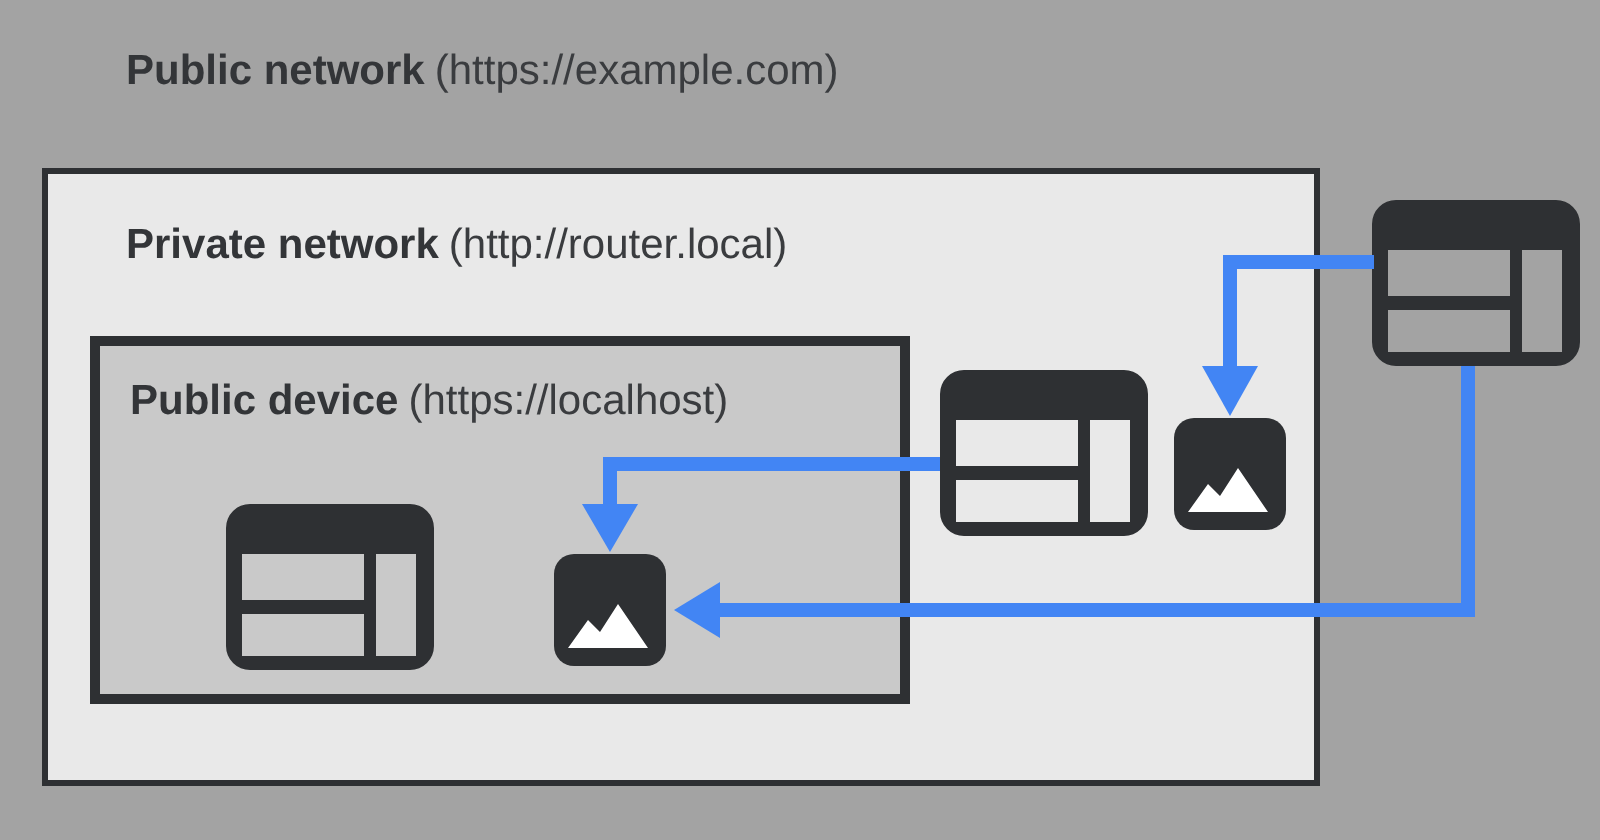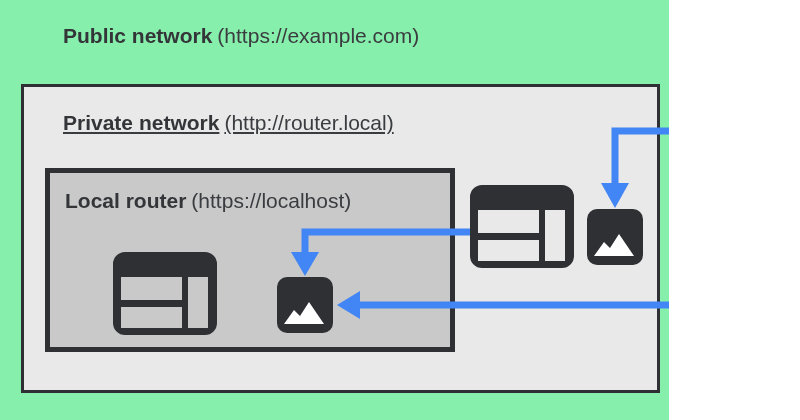--- a/index.html
+++ b/index.html
@@ -3,23 +3,23 @@
 <meta charset="utf-8">
 <style>
   html, body {
     margin: 0;
     padding: 0;
     background: #ffffff;
     font-family: "Liberation Sans", "DejaVu Sans", sans-serif;
   }
   .stage {
     position: relative;
-    width: 669px;
+    width: 800px;
     height: 420px;
-    background: #86efac;
+    background: #a3a3a3;
     overflow: hidden;
   }
   .lbl {
     position: absolute;
     font-size: 21px;
     color: #3a3c3f;
     white-space: nowrap;
     line-height: 1.15;
   }
   .lbl .name { font-weight: 700; color: #333538; }
@@ -33,21 +33,21 @@
     border: 3px solid #2e3033;
   }
   .local-box {
     left: 45px; top: 168px;
     width: 410px; height: 184px;
     background: #c9c9c9;
     border: 5px solid #2e3033;
   }
 
   .title-lbl   { left: 63px; top: 24px; }
-  .private-lbl { left: 63px; top: 111px; text-decoration: underline; }
+  .private-lbl { left: 63px; top: 111px; }
   .local-lbl   { left: 65px; top: 189px; }
 
   .icon { position: absolute; z-index: 3; }
   .icon svg { display: block; }
   .icon-local-browser   { left: 113px; top: 252px; }
   .icon-local-image     { left: 277px; top: 277px; }
   .icon-private-browser { left: 470px; top: 185px; }
   .icon-private-image   { left: 587px; top: 209px; }
   .icon-public-browser  { left: 686px; top: 100px; }
 
@@ -67,21 +67,21 @@
     <span class="name">Public network</span><span class="url">(https://example.com)</span>
   </div>
 
   <div class="box private-box"></div>
   <div class="lbl private-lbl">
     <span class="name">Private network</span><span class="url">(http://router.local)</span>
   </div>
 
   <div class="box local-box"></div>
   <div class="lbl local-lbl">
-    <span class="name">Local router</span><span class="url">(https://localhost)</span>
+    <span class="name">Public device</span><span class="url">(https://localhost)</span>
   </div>
 
   <svg class="arrows" width="800" height="420" viewBox="0 0 800 420">
     <g>
       <polyline points="687,131 615,131 615,185" fill="none" stroke="#4285f4" stroke-width="7"></polyline>
       <polygon points="601,183 629,183 615,208" fill="#4285f4"></polygon>
     </g>
     <g>
       <polyline points="470,232 305,232 305,253" fill="none" stroke="#4285f4" stroke-width="7"></polyline>
       <polygon points="291,252 319,252 305,276" fill="#4285f4"></polygon>

